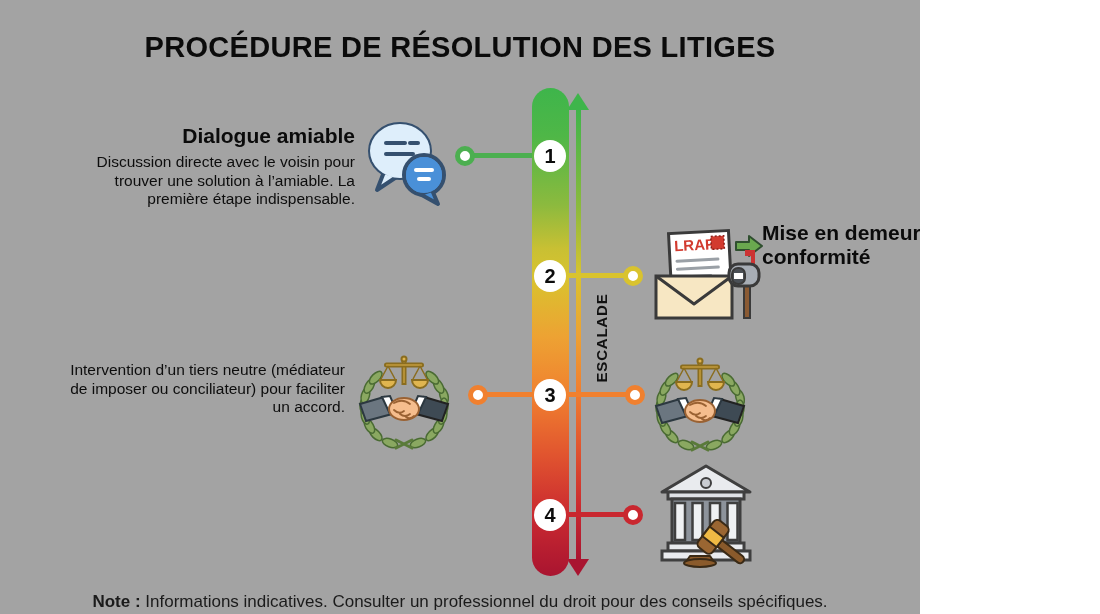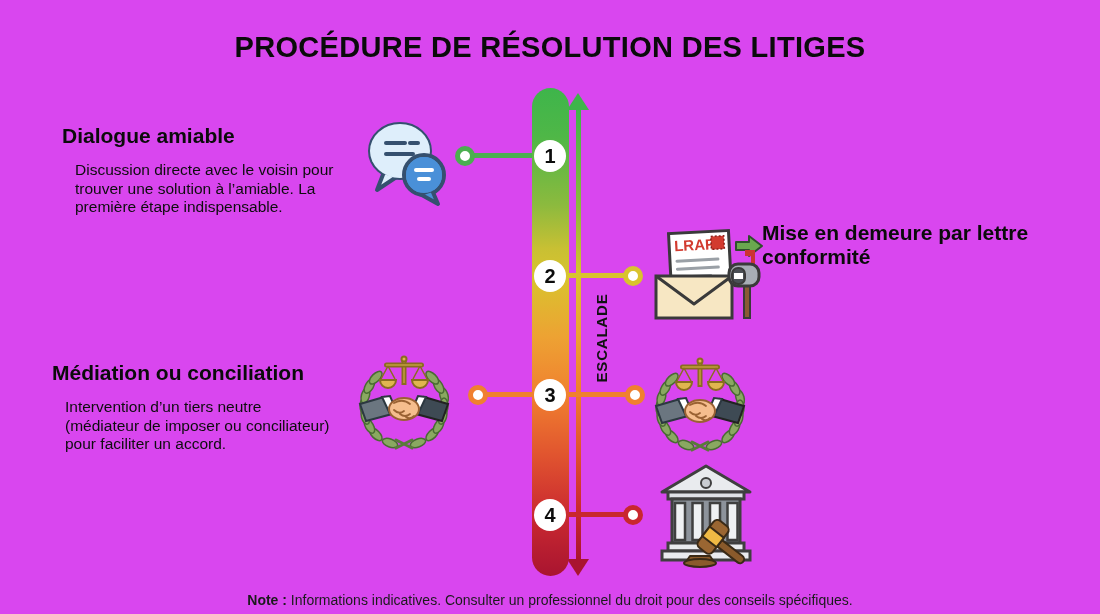--- a/index.html
+++ b/index.html
@@ -1,16 +1,16 @@
 <!DOCTYPE html>
 <html><head>
 <meta charset="utf-8">
 <style>
   html,body{margin:0;padding:0;background:#fff;}
-  .canvas{position:relative;width:1100px;height:614px;background:#d946ef;
+  .canvas{position:relative;width:920px;height:614px;background:#a3a3a3;
     font-family:"Liberation Sans",sans-serif;overflow:hidden;color:#0c0c0c;}
 
   .title{position:absolute;top:12px;left:0;width:100%;text-align:center;
     font-weight:800;font-size:29px;line-height:32px;letter-spacing:.3px;color:#0b0b0b;}
   .title span{display:block;}
 
   .grad-bar{position:absolute;left:532px;top:88px;width:37px;height:488px;border-radius:19px;z-index:4;
     background:linear-gradient(180deg,#3eb54b 0%,#4fb747 10%,#8cba3e 24%,#c9c033 33%,
       #d9c32e 39%,#eda233 51%,#f0802f 63%,#e1552f 75%,#cb2b30 87%,#a91430 100%);}
 
@@ -28,26 +28,26 @@
 
   .connector{position:absolute;height:5px;border-radius:2.5px;z-index:3;}
   .ring{position:absolute;width:10px;height:10px;border-radius:50%;background:#fff;
     border:5px solid #000;z-index:5;}
 
   .num{position:absolute;left:534px;width:32px;height:32px;border-radius:50%;background:#fff;
     text-align:center;font-weight:bold;font-size:20px;line-height:32px;color:#0c0c0c;z-index:6;}
 
   .step-text{position:absolute;color:#0d0d0d;}
   .step-text h2{margin:0 0 5px 0;font-size:21px;line-height:24px;font-weight:bold;color:#0b0b0b;}
-  .step-text p{margin:13px;font-size:15.5px;line-height:18.5px;}
-  .align-right{text-align:left;}
+  .step-text p{margin:0;font-size:15.5px;line-height:18.5px;}
+  .align-right{text-align:right;}
 
   .icon{position:absolute;z-index:5;}
 
-  .note{position:absolute;left:0;top:592px;width:100%;text-align:center;font-size:14px;color:#1b1b1b;}
+  .note{position:absolute;left:0;top:592px;width:100%;text-align:center;font-size:17px;color:#1b1b1b;}
   .note b{font-weight:bold;}
 </style>
 </head>
 <body>
 
 <div class="canvas">
 
   <h1 class="title">
     <span>PROCÉDURE DE RÉSOLUTION DES LITIGES</span>
   </h1>
@@ -79,21 +79,20 @@
   <div class="step-text align-right" style="left:62px;top:124px;width:293px;">
     <h2>Dialogue amiable</h2>
     <p>Discussion directe avec le voisin pour trouver une solution à l’amiable. La première étape indispensable.</p>
   </div>
 
   <div class="step-text" style="left:762px;top:221px;width:300px;">
     <h2>Mise en demeure par lettre conformité</h2>
   </div>
 
   <div class="step-text align-right" style="left:52px;top:361px;width:293px;">
-    <h2>Médiation ou conciliation</h2>
     <p>Intervention d’un tiers neutre (médiateur de imposer ou conciliateur) pour faciliter un accord.</p>
   </div>
 
 
   <svg class="icon" style="left:360px;top:114px;" width="94" height="94" viewBox="0 0 94 94">
     <ellipse cx="40" cy="37" rx="30" ry="27" fill="#deeefb" stroke="#35506f" stroke-width="4"></ellipse>
     <path d="M24 58 L17 76 L38 62 Z" fill="#deeefb" stroke="#35506f" stroke-width="4" stroke-linejoin="round"></path>
     <ellipse cx="40" cy="37" rx="30" ry="27" fill="#deeefb" stroke="none"></ellipse>
     <g stroke="#35506f" stroke-width="4" stroke-linecap="round">
       <line x1="26" y1="29" x2="45" y2="29"></line>

